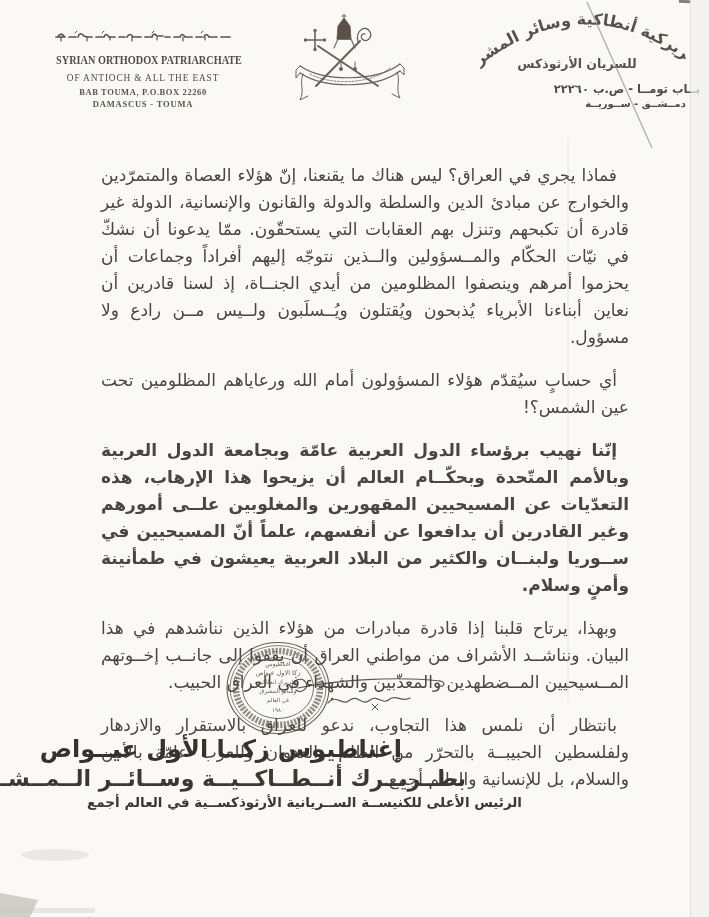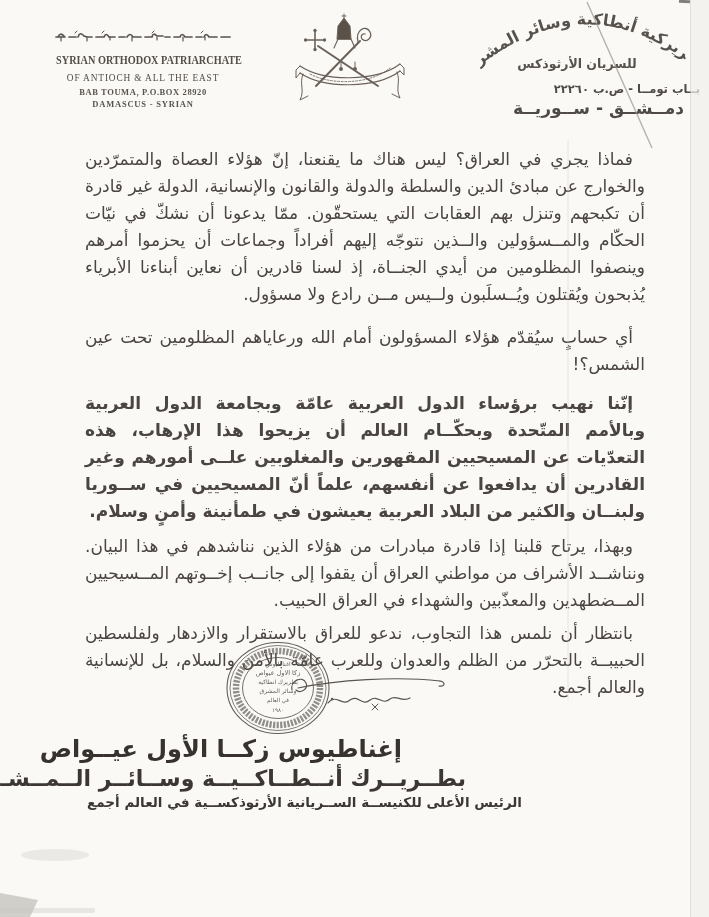--- a/index.html
+++ b/index.html
@@ -17,30 +17,30 @@
          font-size:11px;letter-spacing:1px;transform:scaleX(.85);transform-origin:center;white-space:nowrap;}
   .en-l3{position:absolute;left:0;top:61px;width:212px;font-family:"Liberation Serif",serif;
          font-size:8.5px;font-weight:bold;letter-spacing:.6px;color:#5a544e;white-space:nowrap;}
   .en-l4{position:absolute;left:0;top:73px;width:212px;font-family:"Liberation Serif",serif;
          font-size:8.5px;font-weight:bold;letter-spacing:.8px;color:#5a544e;white-space:nowrap;}
   
   .lh-right{position:absolute;left:455px;top:4px;width:254px;height:120px;}
   .callig{position:absolute;left:10px;top:2px;width:240px;height:74px;}
   .ar-addr1{position:absolute;left:100px;top:78px;width:145px;direction:rtl;text-align:center;
             font-size:11.5px;font-weight:bold;color:#4f4a45;white-space:nowrap;}
-  .ar-addr2{position:absolute;left:84px;top:94px;width:145px;direction:rtl;text-align:center;
-            font-size:17px;font-weight:bold;color:#4f4a45;white-space:nowrap;}
+  .ar-addr2{position:absolute;left:108px;top:94px;width:145px;direction:rtl;text-align:center;
+            font-size:10px;font-weight:bold;color:#4f4a45;white-space:nowrap;}
   
   .emblem{position:absolute;left:294px;top:12px;}
   
   .letter-body{
     position:absolute;left:85px;top:146px;width:560px;
     direction:rtl;font-size:17px;line-height:27px;text-align:justify;color:#4b4542;
   }
-  .letter-body p{margin:0;text-indent:12px;}
+  .letter-body p{margin:16px;text-indent:12px;}
   .p1{margin-bottom:16px !important;}
   .p2{margin-bottom:12px !important;}
   .p3{margin-bottom:8px  !important;font-weight:bold;}
   .p4{margin-bottom:6px  !important;}
   .p5{margin-bottom:7px  !important;}
   .date-line{font-weight:bold;text-align:left;direction:rtl;text-align:right;padding-left:0;
              padding-right:14px;font-size:17px;color:#443e3a;}
   
   .seal{position:absolute;left:223px;top:640px;opacity:.92;}
   .signature{position:absolute;left:288px;top:663px;}
@@ -64,22 +64,22 @@
       <svg width="180" height="16" viewBox="0 0 180 16">
         <g stroke="#59534d" stroke-width="1.7" fill="none" stroke-linecap="round">
           <path d="M3 9 h9 M5 9 q2 -5 6 -1 M16 9 h7 m2 0 q2 -6 6 -1 l3 1 h5 M43 9 h8 q2 -5 5 0 h6 M66 9 h6 m2 0 q3 -5 6 0 h8 M92 9 h7 q1 -5 5 -1 h6 m2 1 h5 M121 9 h6 q2 -5 5 0 h7 M143 9 h6 m2 0 q2 -5 5 0 h8 M168 9 h9"></path>
           <path d="M8 9 v4 M34 9 v4 M57 9 v3 M79 9 v4 M104 9 v3 M130 9 v4 M152 9 v3" stroke-width="1.2"></path>
           <path d="M22 5 l2 -2 M49 5 l2 -2 M99 5 l2 -2 M148 5 l2 -2" stroke-width="1"></path>
         </g>
       </svg>
     </div>
     <div class="en-l1">SYRIAN ORTHODOX PATRIARCHATE</div>
     <div class="en-l2">OF ANTIOCH &amp; ALL THE EAST</div>
-    <div class="en-l3">BAB TOUMA, P.O.BOX 28920</div>
-    <div class="en-l4">DAMASCUS - SYRIAN</div>
+    <div class="en-l3">BAB TOUMA, P.O.BOX 22260</div>
+    <div class="en-l4">DAMASCUS - TOUMA</div>
   </div>
 
   <svg class="emblem" width="112" height="96" viewBox="0 0 112 96">
     <g stroke="#6b6159" fill="none" stroke-width="1.4" stroke-linecap="round">
 
       <path d="M43 27 L44 14 L50 6 L56 14 L57 27 Z" fill="#5a5149" stroke-width="1"></path>
       <path d="M50 6 L50 2 M48 4 H52" stroke-width="1"></path>
       <path d="M44 27 L40 36 M57 27 L61 36" stroke-width="1.1"></path>
 
       <path d="M21 20 V36 M13 28 H29" stroke-width="1.6"></path>

